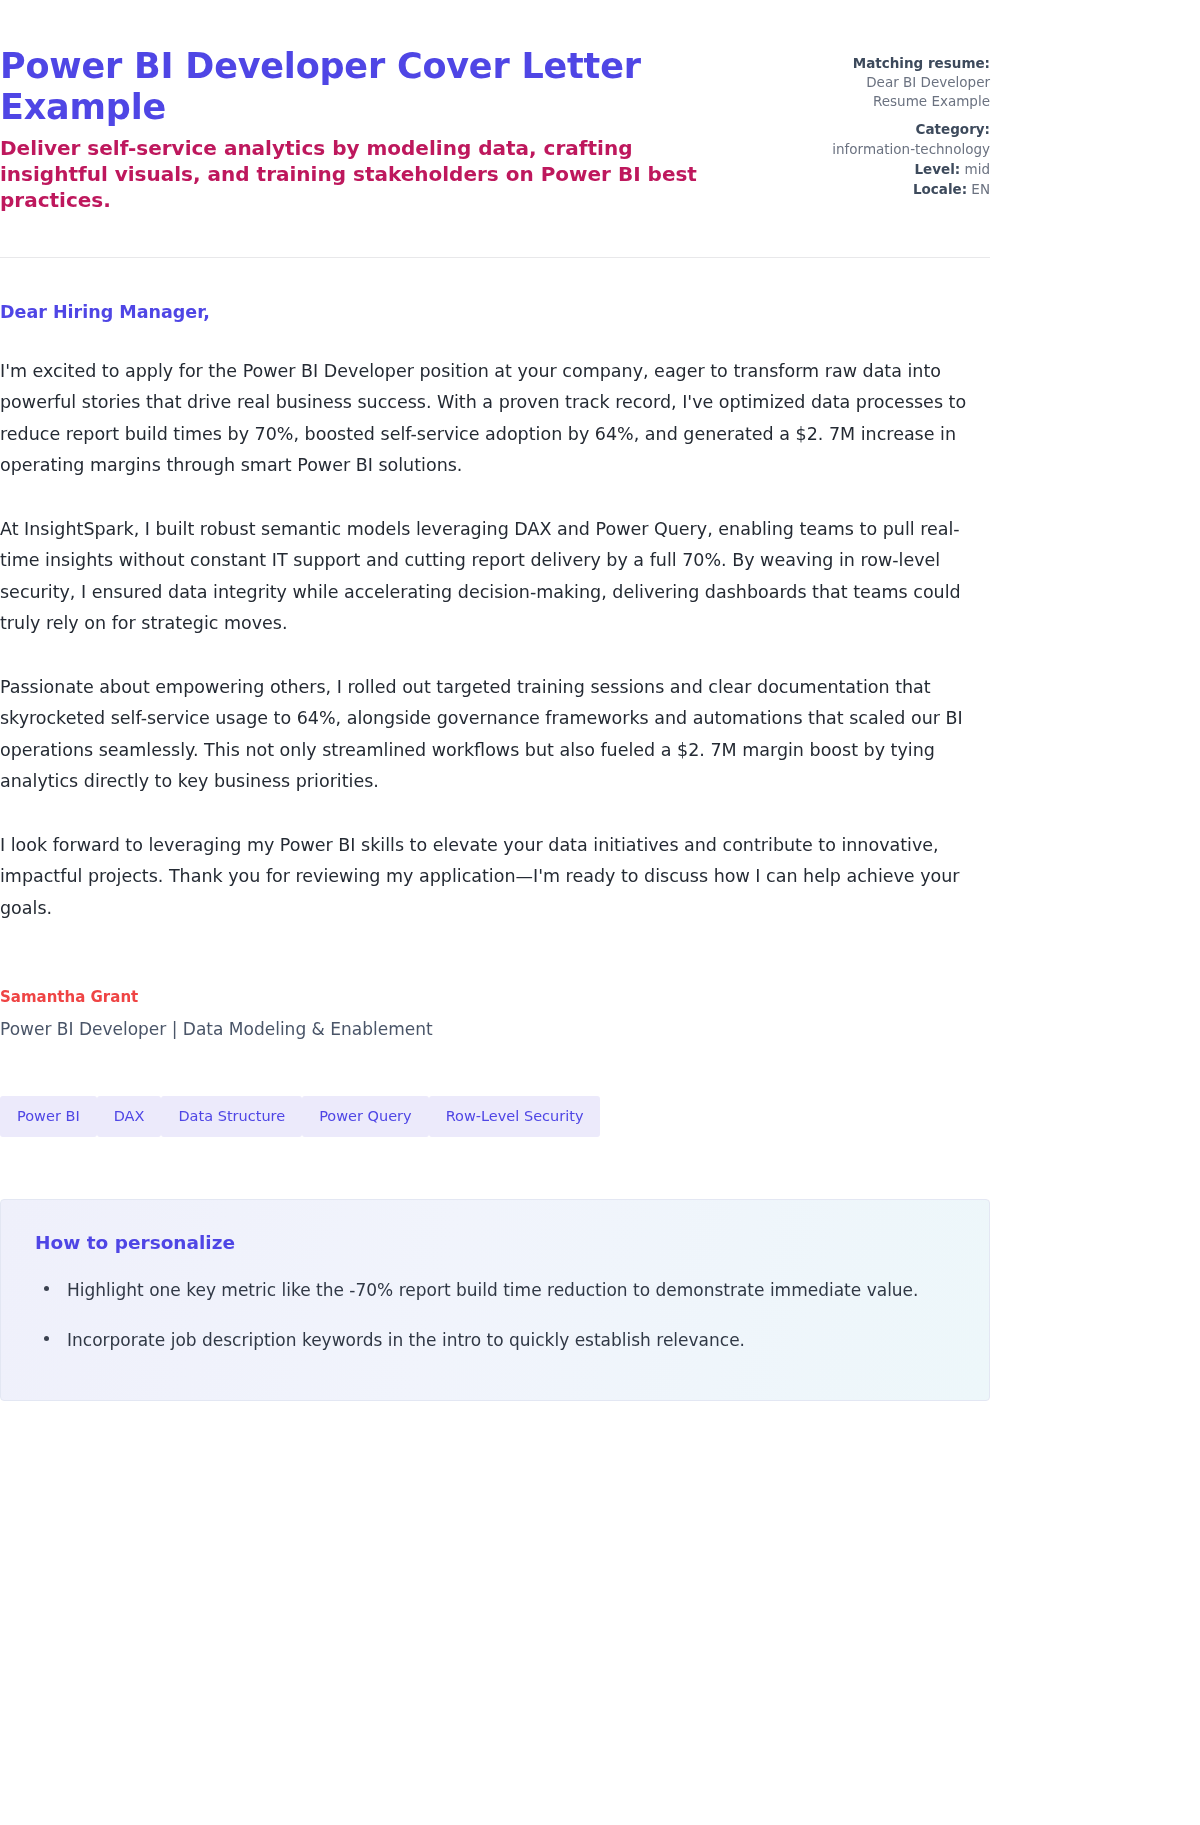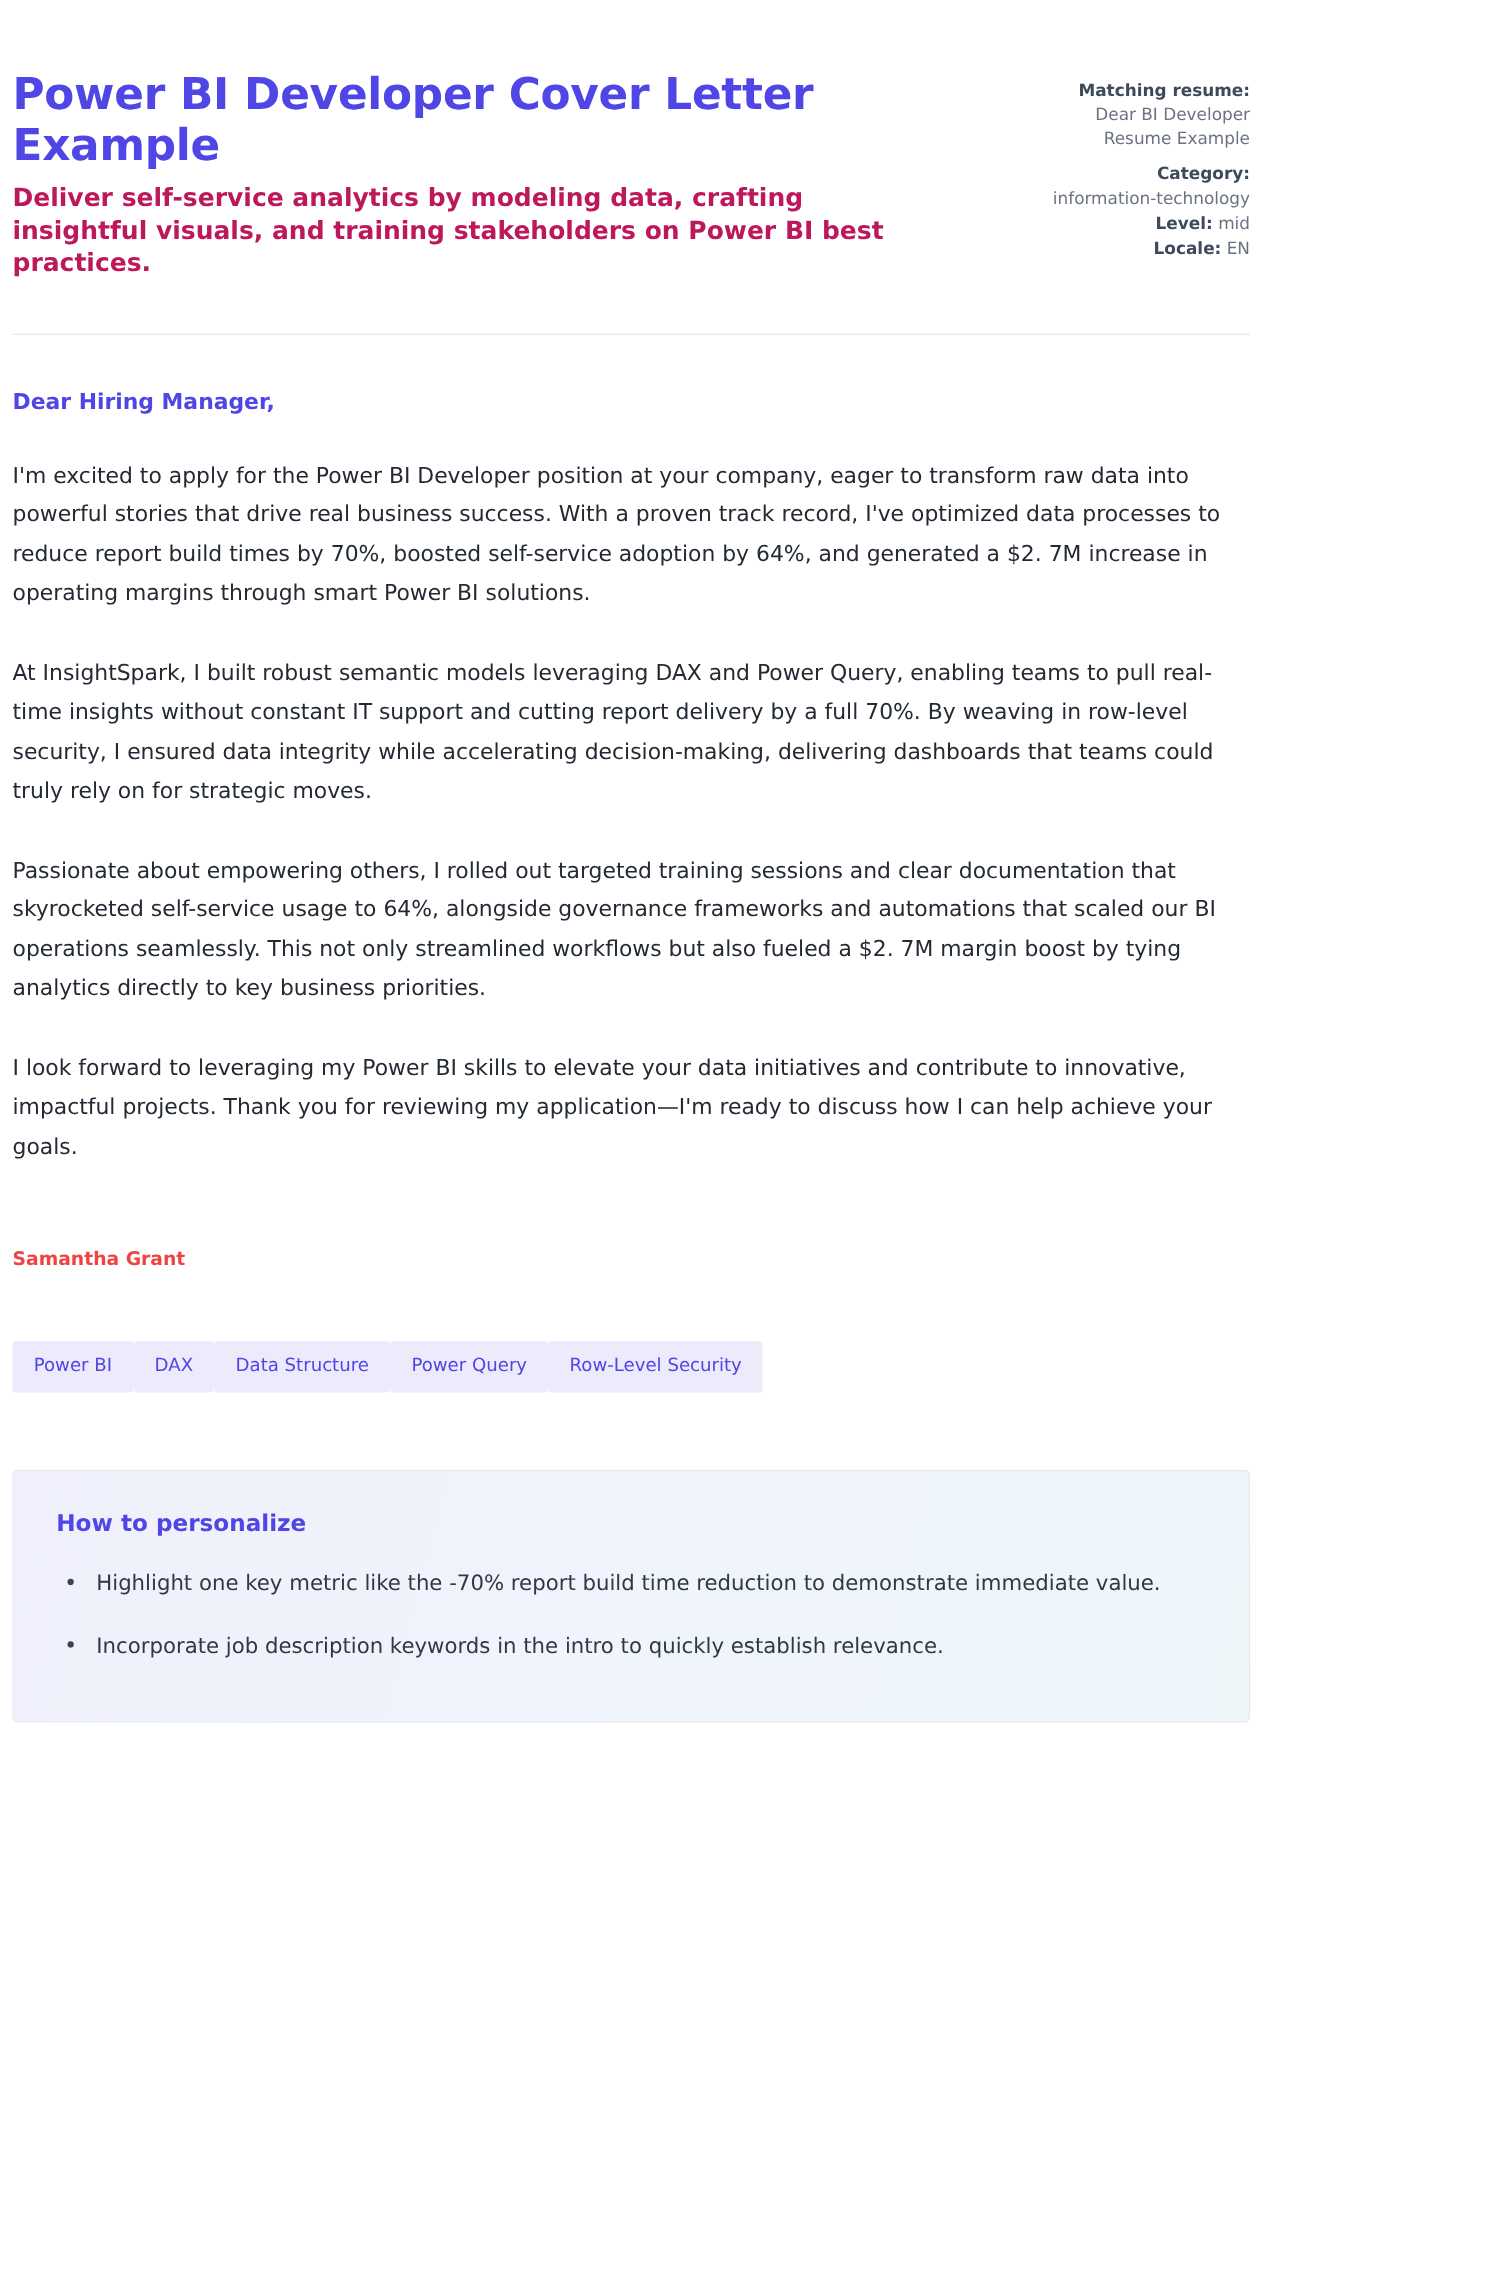--- a/index.html
+++ b/index.html
@@ -11,21 +11,21 @@
   }
   body {
     font-family: "DejaVu Sans", "Liberation Sans", sans-serif;
     color: #1f2937;
     -webkit-font-smoothing: antialiased;
   }
   .page {
     width: 976px;
     min-height: 1825px;
     background: #ffffff;
-    padding: 10px;
+    padding: 0;
     position: relative;
   }
   .inner {
     width: 990px;
     margin: 0 auto;
     padding-top: 46px;
   }
 
   
   .header {
@@ -203,20 +203,21 @@
     <div class="letter">
       <p class="salutation">Dear Hiring Manager,</p>
       <p class="para">I'm excited to apply for the Power BI Developer position at your company, eager to transform raw data into powerful stories that drive real business success. With a proven track record, I've optimized data processes to reduce report build times by 70%, boosted self-service adoption by 64%, and generated a $2. 7M increase in operating margins through smart Power BI solutions.</p>
       <p class="para">At InsightSpark, I built robust semantic models leveraging DAX and Power Query, enabling teams to pull real-time insights without constant IT support and cutting report delivery by a full 70%. By weaving in row-level security, I ensured data integrity while accelerating decision-making, delivering dashboards that teams could truly rely on for strategic moves.</p>
       <p class="para">Passionate about empowering others, I rolled out targeted training sessions and clear documentation that skyrocketed self-service usage to 64%, alongside governance frameworks and automations that scaled our BI operations seamlessly. This not only streamlined workflows but also fueled a $2. 7M margin boost by tying analytics directly to key business priorities.</p>
       <p class="para">I look forward to leveraging my Power BI skills to elevate your data initiatives and contribute to innovative, impactful projects. Thank you for reviewing my application—I'm ready to discuss how I can help achieve your goals.</p>
     </div>
 
     <div class="signature">
       <p class="sig-name">Samantha Grant</p>
+      <p class="sig-role">Power BI Developer | Data Modeling &amp; Enablement</p>
     </div>
 
     <div class="chips">
       <span class="chip">Power BI</span>
       <span class="chip">DAX</span>
       <span class="chip">Data Structure</span>
       <span class="chip">Power Query</span>
       <span class="chip">Row-Level Security</span>
     </div>
 

